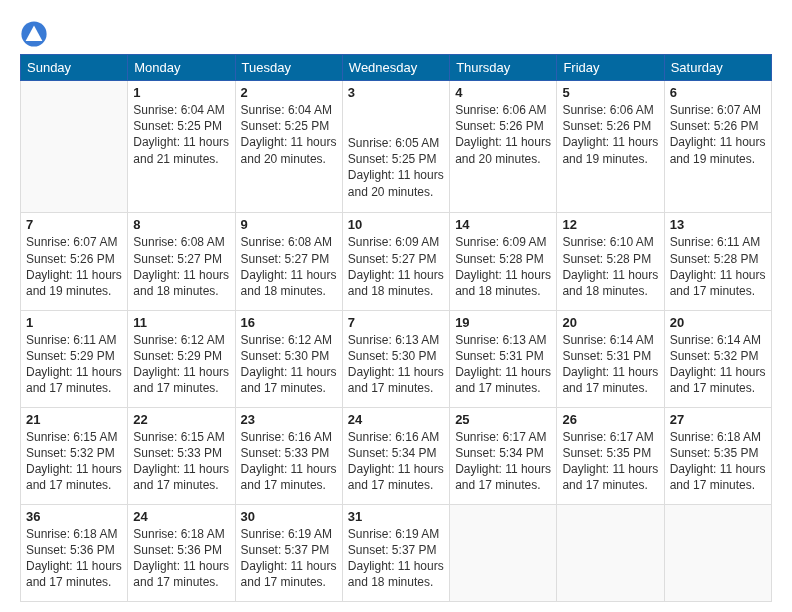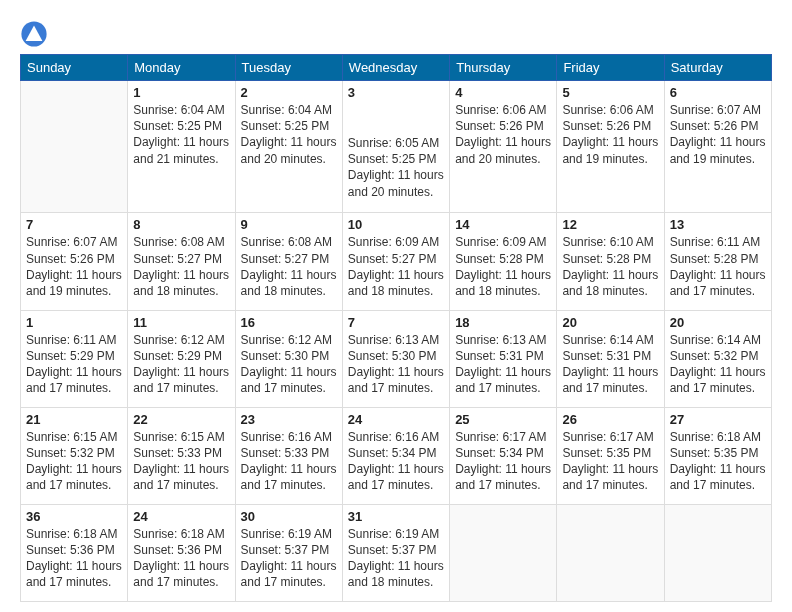--- a/index.html
+++ b/index.html
@@ -254,21 +254,21 @@
 and 17 minutes.</div>
           </td>
           <td>
             <span class="day-num">7</span>
             <div class="day-info" style="white-space: pre-line;">Sunrise: 6:13 AM
 Sunset: 5:30 PM
 Daylight: 11 hours
 and 17 minutes.</div>
           </td>
           <td>
-            <span class="day-num">18</span>
+            <span class="day-num">19</span>
             <div class="day-info" style="white-space: pre-line;">Sunrise: 6:13 AM
 Sunset: 5:31 PM
 Daylight: 11 hours
 and 17 minutes.</div>
           </td>
           <td>
             <span class="day-num">20</span>
             <div class="day-info" style="white-space: pre-line;">Sunrise: 6:14 AM
 Sunset: 5:31 PM
 Daylight: 11 hours

